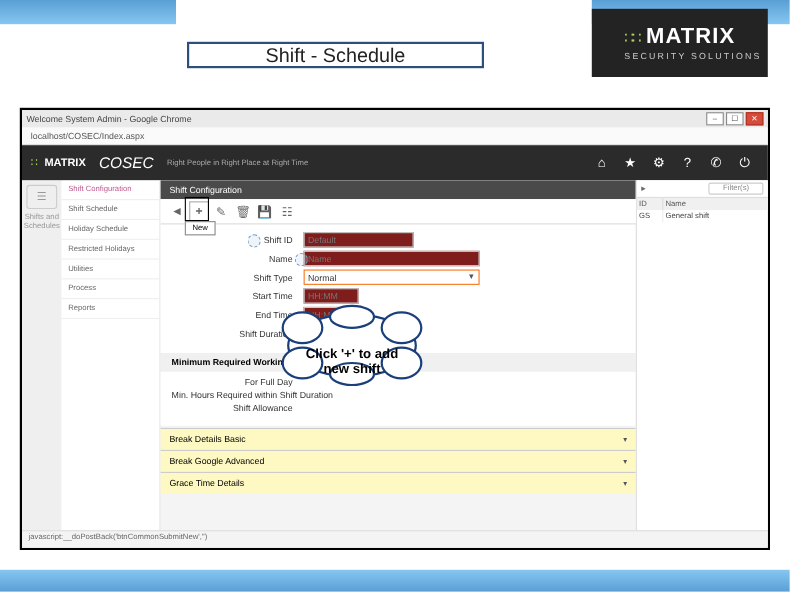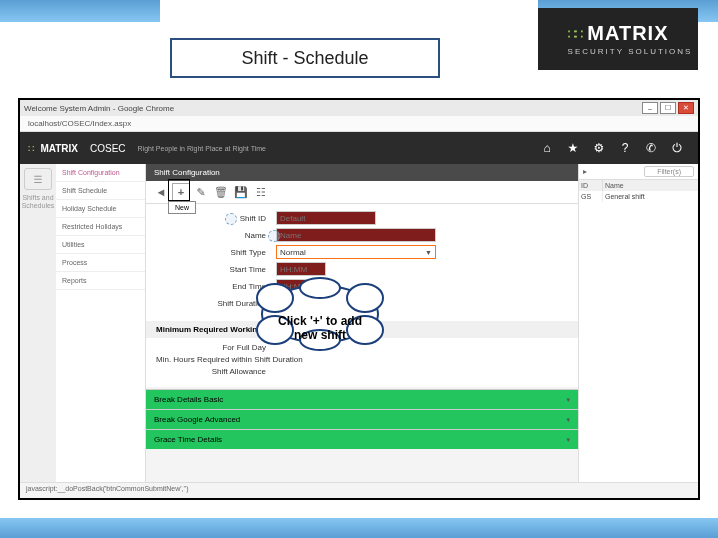--- a/index.html
+++ b/index.html
@@ -3,21 +3,21 @@
 <meta charset="utf-8">
 <style>
 * { box-sizing: border-box; margin: 0; padding: 0; }
 body { font-family: Arial, sans-serif; width: 718px; height: 538px; background: #fff; position: relative; overflow: hidden; }
 
 
 .accent-left { position: absolute; left: 0; top: 0; width: 160px; height: 22px; background: linear-gradient(to bottom, #5a9fd4, #86c6f2); }
 .accent-right { position: absolute; right: 0; top: 0; width: 180px; height: 22px; background: linear-gradient(to bottom, #5a9fd4, #86c6f2); }
 
 
-.title-box { position: absolute; left: 170px; top: 38px; width: 270px; height: 40px; border: 2px solid #2b4f7f; display: flex; align-items: center; justify-content: center; }
+.title-box { position: absolute; left: 170px; top: 38px; width: 270px; height: 24px; border: 2px solid #2b4f7f; display: flex; align-items: center; justify-content: center; }
 .title-box span { font-size: 18px; color: #222; }
 
 
 .logo { position: absolute; right: 20px; top: 8px; width: 160px; height: 62px; background: #232323; display: flex; flex-direction: column; align-items: center; justify-content: center; }
 .logo-row { display: flex; align-items: center; gap: 6px; }
 .logo-dots { color: #a8d55b; font-size: 14px; line-height: 10px; letter-spacing: -2px; }
 .logo-text { color: #fff; font-weight: bold; font-size: 20px; letter-spacing: 1px; }
 .logo-sub { color: #ccc; font-size: 8px; letter-spacing: 2px; margin-top: 2px; padding-left: 24px; }
 
 
@@ -26,21 +26,21 @@
 .win-controls { display: flex; gap: 2px; }
 .win-btn { width: 16px; height: 12px; border: 1px solid #888; font-size: 7px; display: flex; align-items: center; justify-content: center; background: #fff; }
 .win-btn.close { background: #d84b3a; color: #fff; border-color: #b03020; }
 .browser-addr { height: 16px; background: #fafafa; border-bottom: 1px solid #ddd; font-size: 8px; color: #555; padding: 2px 8px; display: flex; align-items: center; }
 
 
 .app-header { height: 32px; background: #2b2b2b; display: flex; align-items: center; padding: 0 8px; justify-content: space-between; }
 .app-brand { display: flex; align-items: center; gap: 6px; }
 .app-brand-logo { color: #a8d55b; font-size: 10px; }
 .app-brand-text { color: #fff; font-weight: bold; font-size: 10px; }
-.app-brand-name { color: #fff; font-size: 10px; margin-left: 6px; }
+.app-brand-name { color: #fff; font-size: 14px; margin-left: 6px; font-style: italic; }
 .app-brand-tag { color: #aaa; font-size: 7px; margin-left: 6px; }
 .app-icons { display: flex; gap: 0; }
 .app-icon { width: 26px; height: 24px; display: flex; align-items: center; justify-content: center; color: #fff; font-size: 12px; }
 
 
 .app-body { display: flex; height: calc(100% - 64px - 16px); }
 
 
 .cat { width: 36px; background: #efefef; display: flex; flex-direction: column; align-items: center; padding-top: 4px; }
 .cat-icon { width: 28px; height: 22px; border: 1px solid #ccc; border-radius: 3px; margin-bottom: 4px; display: flex; align-items: center; justify-content: center; font-size: 10px; color: #999; }
@@ -62,21 +62,21 @@
 .form { background: #fff; padding: 4px 10px 8px 10px; }
 .frow { display: flex; align-items: center; margin: 3px 0; font-size: 8px; color: #333; }
 .flabel { width: 120px; text-align: right; padding-right: 10px; }
 .finput { border: 1px solid #ccc; height: 14px; width: 100px; font-size: 8px; padding: 0 3px; color: #999; background: #7f1d1d; }
 .fselect { border: 1px solid #f97316; height: 14px; width: 160px; font-size: 8px; background: #fff; display: flex; align-items: center; justify-content: space-between; padding: 0 3px; }
 .caret { font-size: 7px; color: #555; }
 
 .sub-heading { font-weight: bold; font-size: 8px; padding: 4px 10px; background: #f0f0f0; }
 
 .accordion { margin-top: 2px; }
-.acc-row { background: #22c55e; border-top: 1px solid #ccc; font-size: 8px; padding: 5px 8px; display: flex; justify-content: space-between; align-items: center; }
+.acc-row { background: #fef9c3; border-top: 1px solid #ccc; font-size: 8px; padding: 5px 8px; display: flex; justify-content: space-between; align-items: center; }
 
 
 .rightpane { width: 120px; background: #fff; border-left: 1px solid #ddd; }
 .rp-toolbar { background: #fff; border-bottom: 1px solid #ddd; display: flex; justify-content: space-between; align-items: center; padding: 2px 4px; }
 .rp-filter { font-size: 7px; color: #888; border: 1px solid #ccc; padding: 1px 12px; border-radius: 2px; }
 .rp-head { display: flex; background: #f0f0f0; font-size: 7px; color: #555; }
 .rp-head div:first-child { width: 24px; padding: 2px; border-right: 1px solid #ddd; }
 .rp-head div:last-child { flex: 1; padding: 2px; }
 .rp-row { display: flex; font-size: 7px; color: #444; }
 .rp-row div:first-child { width: 24px; padding: 2px; border-right: 1px solid #eee; }

